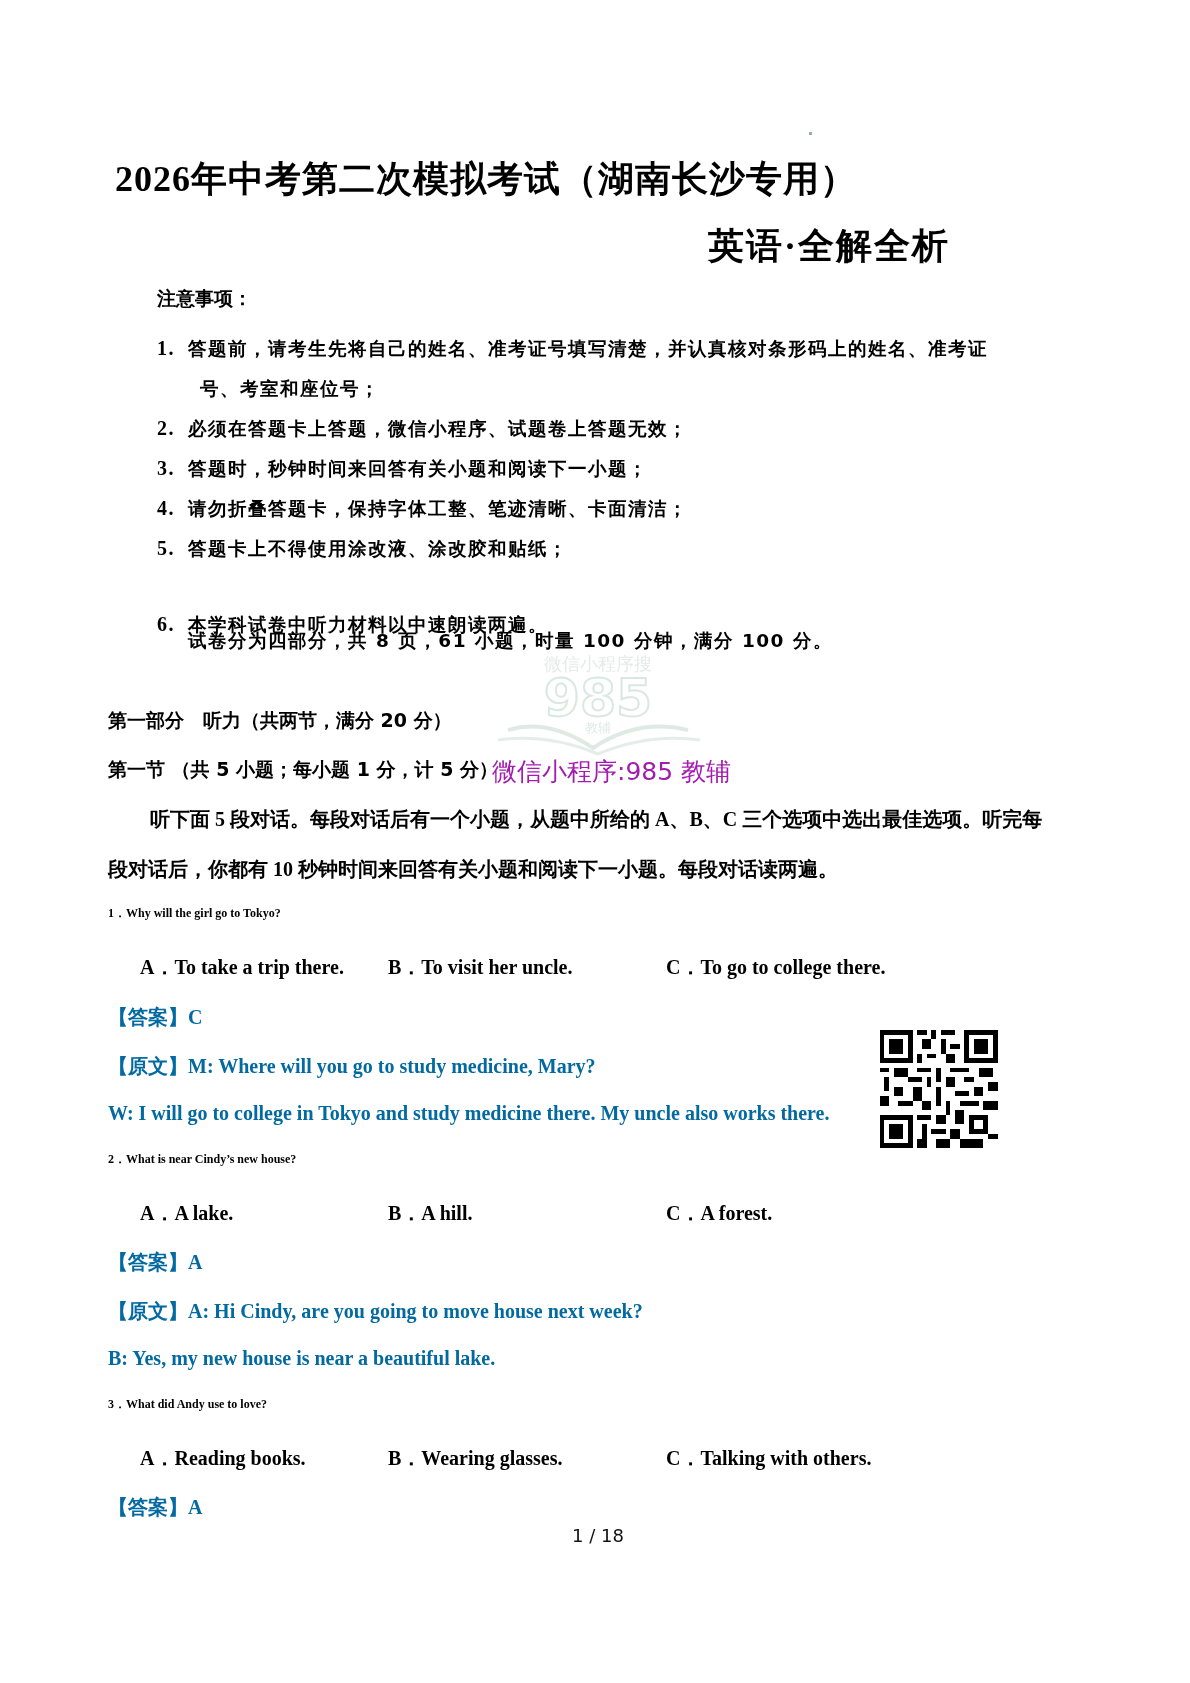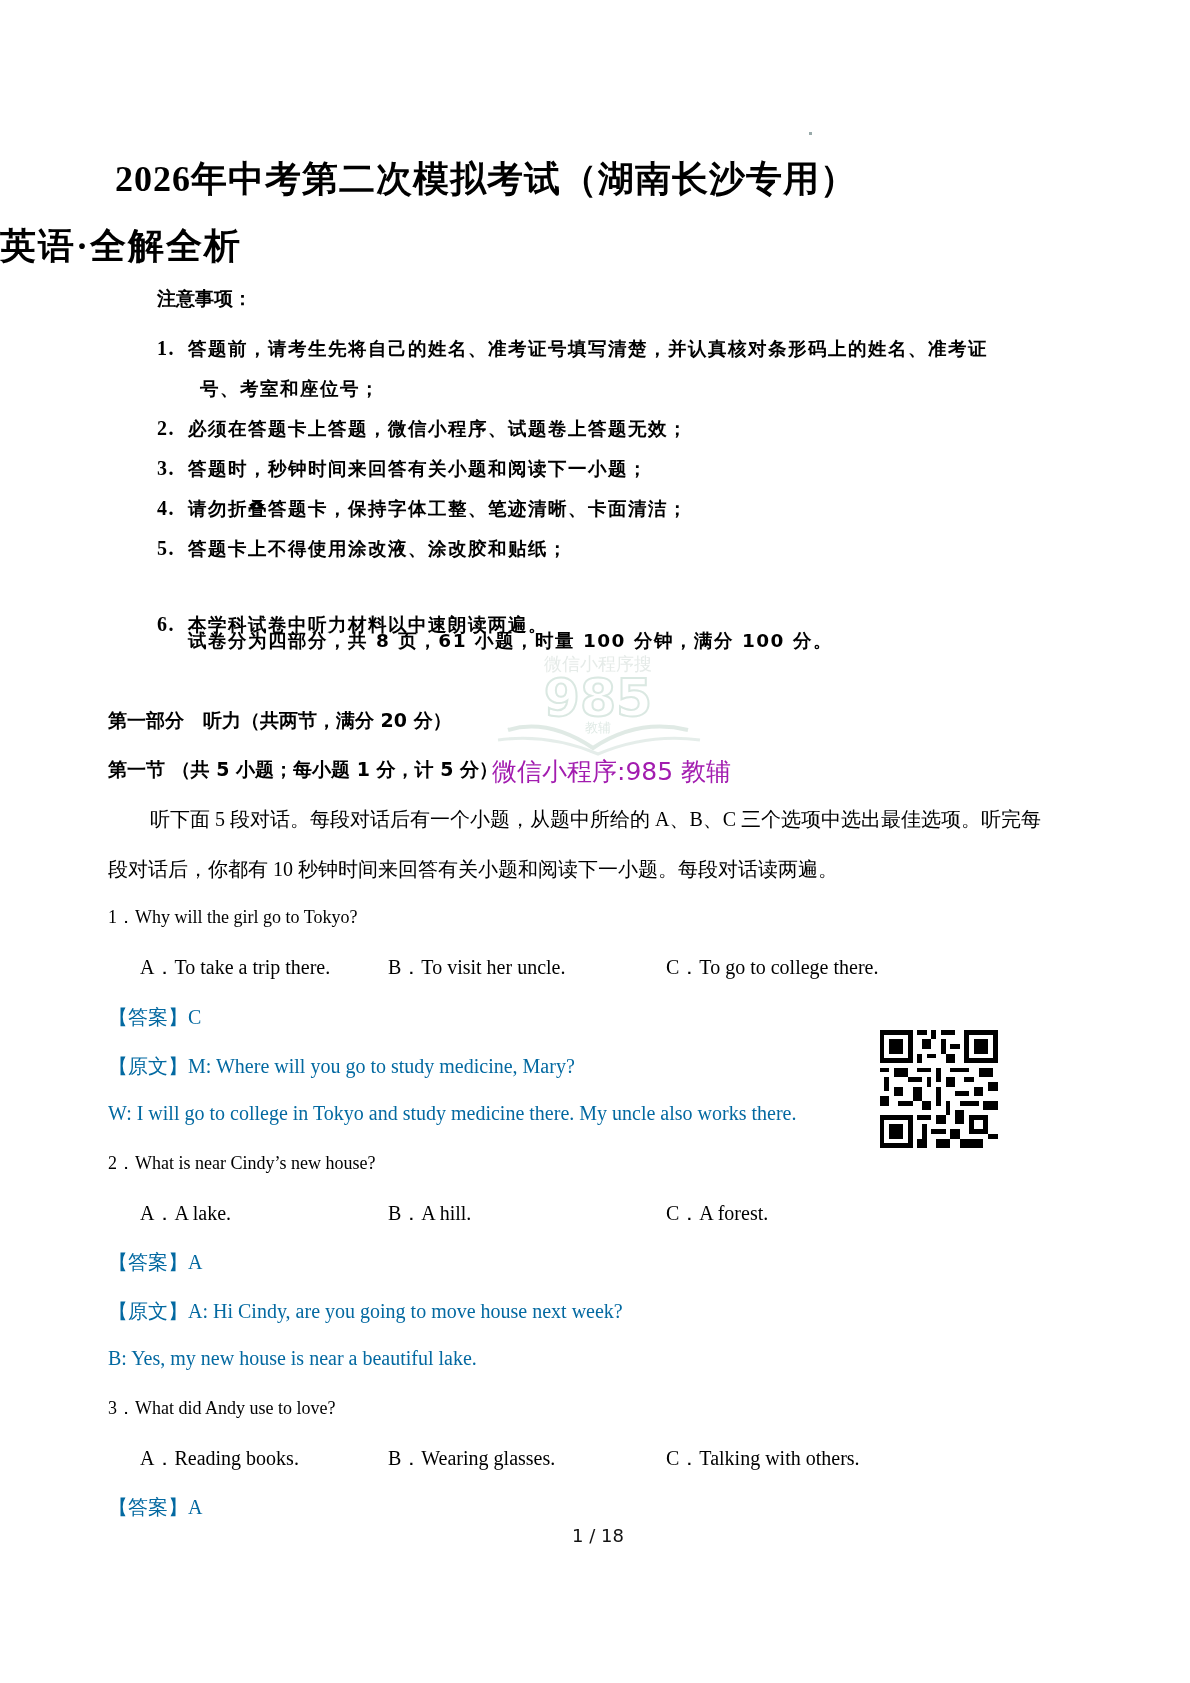--- a/index.html
+++ b/index.html
@@ -1,29 +1,29 @@
 <!DOCTYPE html>
 <html><head>
   <meta charset="utf-8">
   <style>
     html, body { margin: 0; padding: 0; background: #ffffff; }
     body { width: 1190px; height: 1683px; position: relative; overflow: hidden;
            font-family: "Liberation Serif", "DejaVu Serif", serif; color: #000; }
     .abs { position: absolute; white-space: nowrap; }
     .title { left: 0; width: 972px; text-align: center; font-size: 36px; font-weight: bold; top: 155px;
              font-family: "Liberation Serif", "DejaVu Serif", serif; letter-spacing: 1px; }
-    .subtitle { left: 0; width: 950px; text-align: left; font-size: 36px; font-weight: bold; top: 222px;
+    .subtitle { left: 0; width: 950px; text-align: right; font-size: 36px; font-weight: bold; top: 222px;
                 font-family: "Liberation Serif", "DejaVu Serif", serif; letter-spacing: 2px; }
     .notes-head { left: 157px; top: 286px; font-size: 19px; font-weight: bold; font-family: "DejaVu Sans", sans-serif; }
     .note { left: 157px; font-size: 18.5px; font-weight: bold; font-family: "DejaVu Sans", sans-serif; letter-spacing: 1.5px; }
     .note .num { display: inline-block; width: 31px; font-family: "Liberation Serif", serif; font-size: 20px; }
     .note-cont { left: 200px; font-size: 18.5px; font-weight: bold; font-family: "DejaVu Sans", sans-serif; letter-spacing: 1.5px; }
     .section-head { left: 108px; font-size: 19px; font-weight: bold; font-family: "DejaVu Sans", sans-serif; }
-    .para { font-size: 20px; font-family: "Liberation Serif", "DejaVu Serif", serif; }
-    .q { left: 108px; font-size: 18px; }
+    .para { font-size: 20px; font-family: "Liberation Serif", "DejaVu Serif", serif; font-weight: bold; }
+    .q { left: 108px; font-size: 12px; }
     .opt { font-size: 20px; }
     .red { color: #0369a1; }
     .qr { position: absolute; left: 875px; top: 1030px; width: 127px; height: 118px; }
     .watermark-logo { position: absolute; left: 488px; top: 648px; width: 220px; height: 110px; opacity: 0.9; }
     .watermark-text { left: 492px; top: 755px; font-size: 25px; color: #a21caf; font-family: "DejaVu Sans", sans-serif; }
     .page-num { left: 0; width: 1196px; text-align: center; top: 1525px; font-size: 18px; color: #111;
                 font-family: "DejaVu Sans", sans-serif; }
     .dot { position: absolute; left: 809px; top: 132px; width: 3px; height: 3px; background: #9aa; }
   </style>
 </head>

